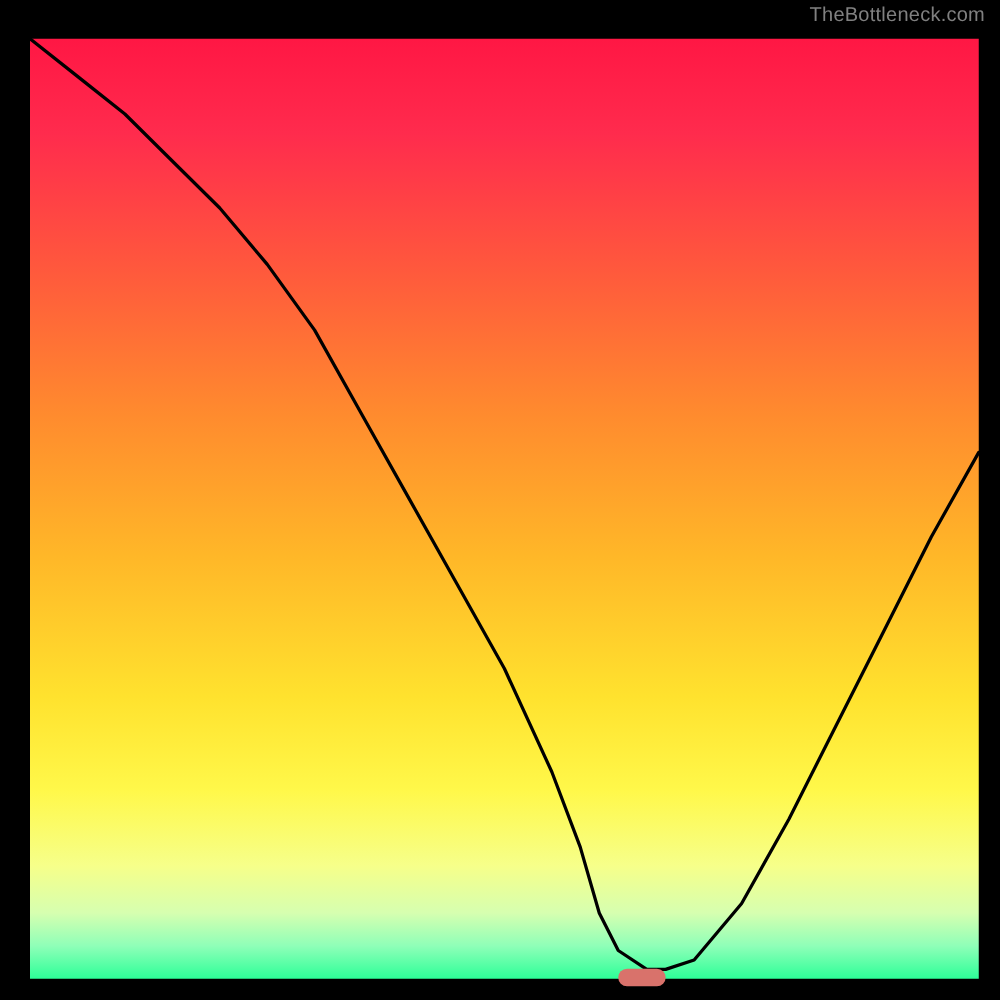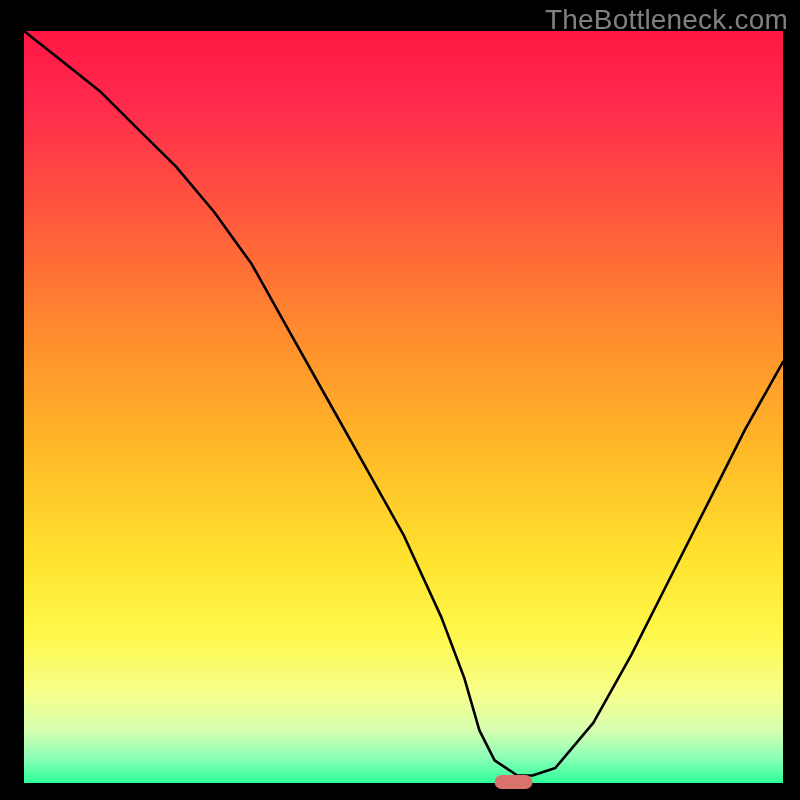--- a/index.html
+++ b/index.html
@@ -15,21 +15,21 @@
     position: relative;
     width: 800px;
     height: 800px;
     background: #000;
   }
   .watermark {
     position: absolute;
     top: 4px;
     right: 12px;
     color: #808080;
-    font-size: 28px;
+    font-size: 16px;
     font-weight: 500;
     letter-spacing: 0.2px;
     z-index: 20;
   }
   svg {
     position: absolute;
     left: 0;
     top: 0;
   }
 </style>

